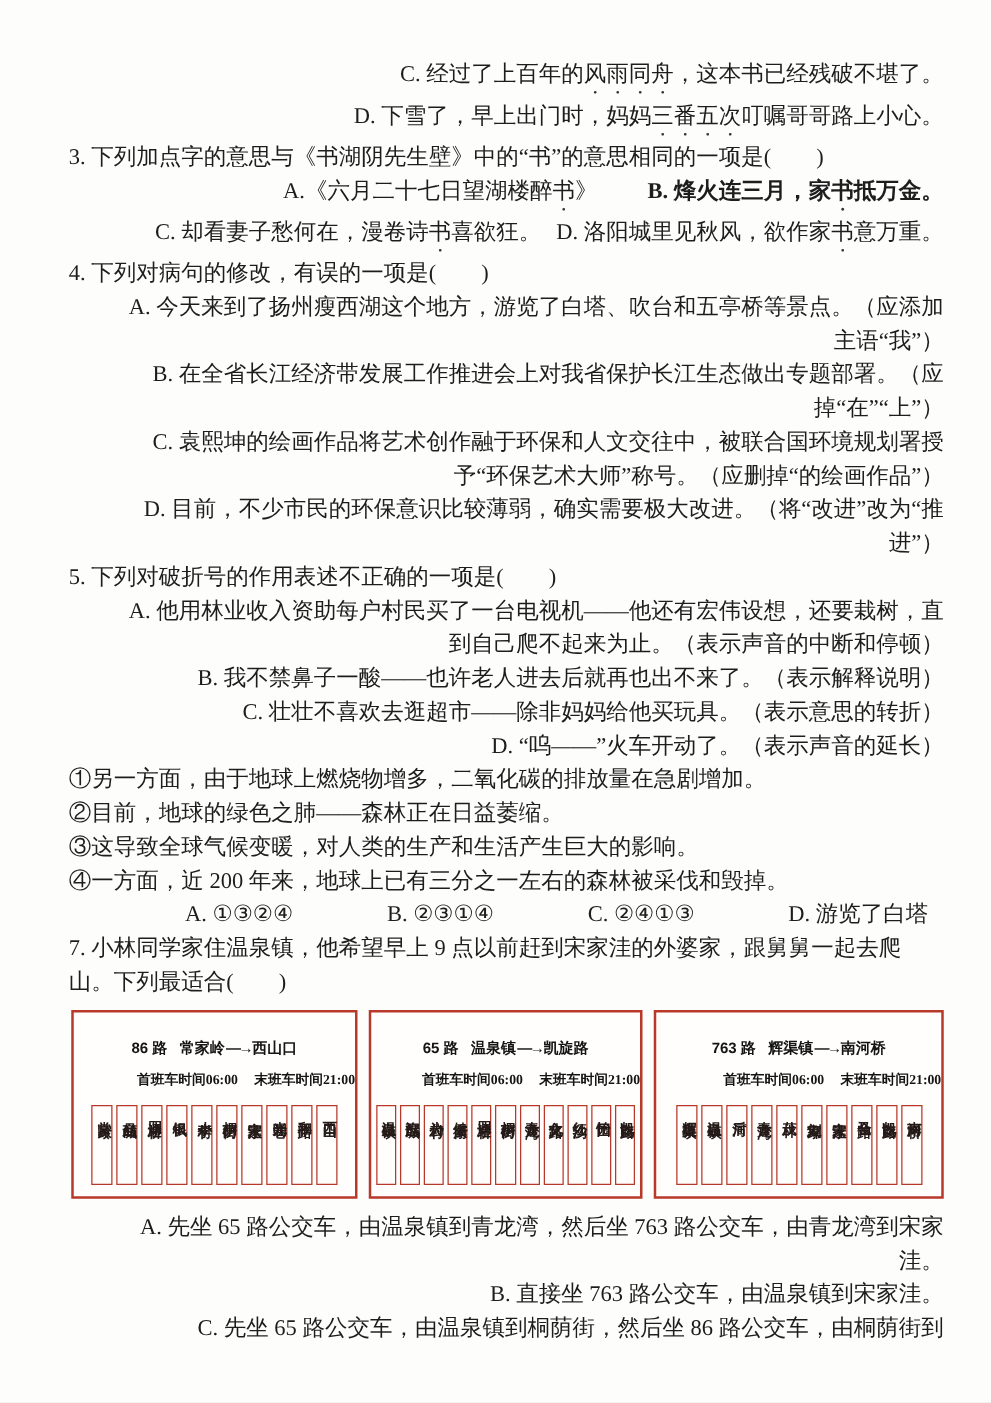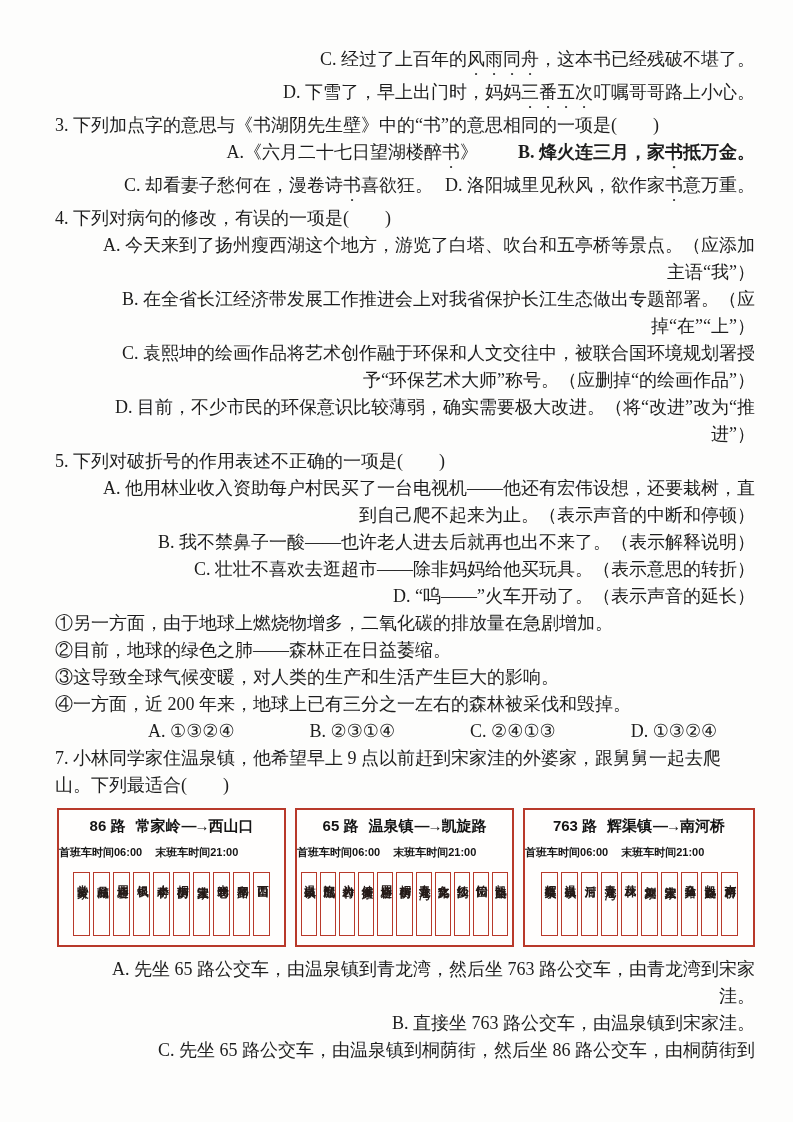--- a/index.html
+++ b/index.html
@@ -28,31 +28,31 @@
   .gap-b{margin-left:40px;font-weight:bold;}
   .gap-d{margin-left:12px;}
   .q6gap{margin-left:75px;}
   .q6gap-first{margin-left:93px;}
 
   
   .bus-row{display:flex;gap:9px;margin-top:9px;margin-left:2px;}
   .bus-table{border:2px solid #b8392a;background:#fffefd;box-sizing:border-box;}
   .bt1{width:233px;} .bt2{width:219px;} .bt3{width:236px;}
   .bus-title{
-    text-align:center;font-size:15px;font-weight:bold;
-    padding-top:6px;line-height:20px;white-space:nowrap;
+    text-align:center;font-size:12px;font-weight:bold;
+    padding-top:18px;line-height:20px;white-space:nowrap;
     color:#141414;
     font-family:"Liberation Sans","DejaVu Sans",sans-serif;
   }
   .bus-title .route-no{margin-right:10px;}
   .bus-title .arrow{font-weight:bold;letter-spacing:-2px;margin:0 1px;}
   .bus-times{
-    text-align:left;font-size:11px;font-weight:bold;
+    text-align:right;font-size:11px;font-weight:bold;
     padding:3px 0 4px;color:#141414;
-    font-family:Liberation Sans, sans-serif;
+    font-family:Liberation Serif, serif;
   }
   .bus-times .t-last{margin-left:13px;}
   .bus-stops{display:flex;justify-content:center;gap:3px;padding:2px 4px 9px;}
   .stop{
     border:1.5px solid #b8392a;
     width:15px;min-height:57px;
     writing-mode:vertical-rl;text-orientation:upright;
     font-size:11.5px;line-height:1.1;letter-spacing:1px;
     padding:3px 0 2px;box-sizing:content-box;
     color:#241a17;font-weight:bold;
@@ -80,21 +80,21 @@
   <p class="line">5. 下列对破折号的作用表述不正确的一项是(　　)</p>
   <p class="line ind">A. 他用林业收入资助每户村民买了一台电视机——他还有宏伟设想，还要栽树，直到自己爬不起来为止。（表示声音的中断和停顿）</p>
   <p class="line ind">B. 我不禁鼻子一酸——也许老人进去后就再也出不来了。（表示解释说明）</p>
   <p class="line ind">C. 壮壮不喜欢去逛超市——除非妈妈给他买玩具。（表示意思的转折）</p>
   <p class="line ind">D. “呜——”火车开动了。（表示声音的延长）</p>
 
   <p class="line">①另一方面，由于地球上燃烧物增多，二氧化碳的排放量在急剧增加。</p>
   <p class="line">②目前，地球的绿色之肺——森林正在日益萎缩。</p>
   <p class="line">③这导致全球气候变暖，对人类的生产和生活产生巨大的影响。</p>
   <p class="line">④一方面，近 200 年来，地球上已有三分之一左右的森林被采伐和毁掉。</p>
-  <p class="line"><span class="q6gap-first">A. ①③②④</span><span class="q6gap">B. ②③①④</span><span class="q6gap">C. ②④①③</span><span class="q6gap">D. ①③②④</span></p>
+  <p class="line"><span class="q6gap-first">A. ①③②④</span><span class="q6gap">B. ②③①④</span><span class="q6gap">C. ②④①③</span><span class="q6gap">D. 游览了白塔</span></p>
 
   <p class="line">7. 小林同学家住温泉镇，他希望早上 9 点以前赶到宋家洼的外婆家，跟舅舅一起去爬山。下列最适合(　　)</p>
 
   <div class="bus-row">
 
     <div class="bus-table bt1">
       <div class="bus-title"><span class="route-no">86 路</span><span>常家岭</span><span class="arrow">—→</span><span>西山口</span></div>
       <div class="bus-times"><span>首班车时间06:00</span><span class="t-last">末班车时间21:00</span></div>
       <div class="bus-stops">
           <span class="stop">常家岭</span>

